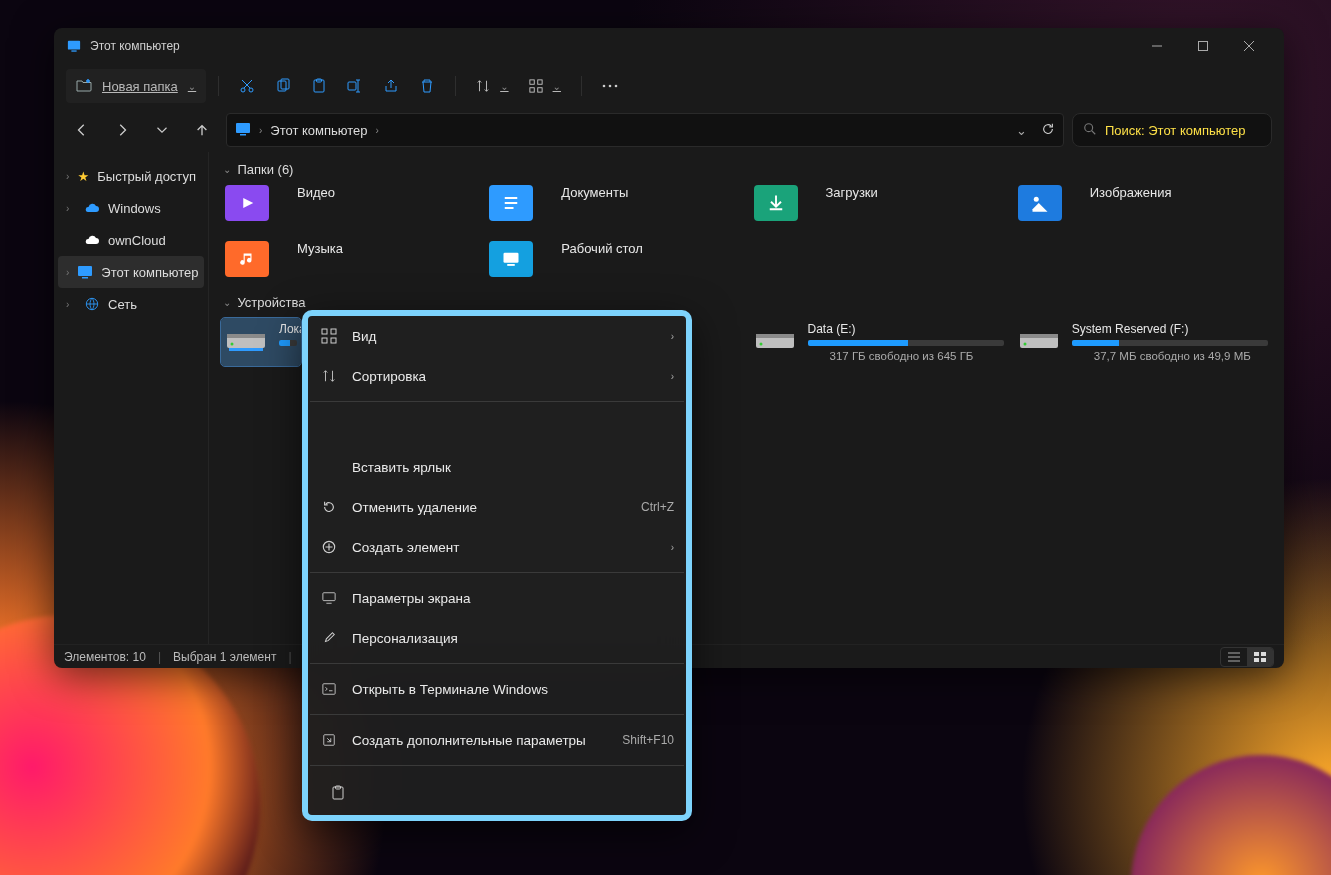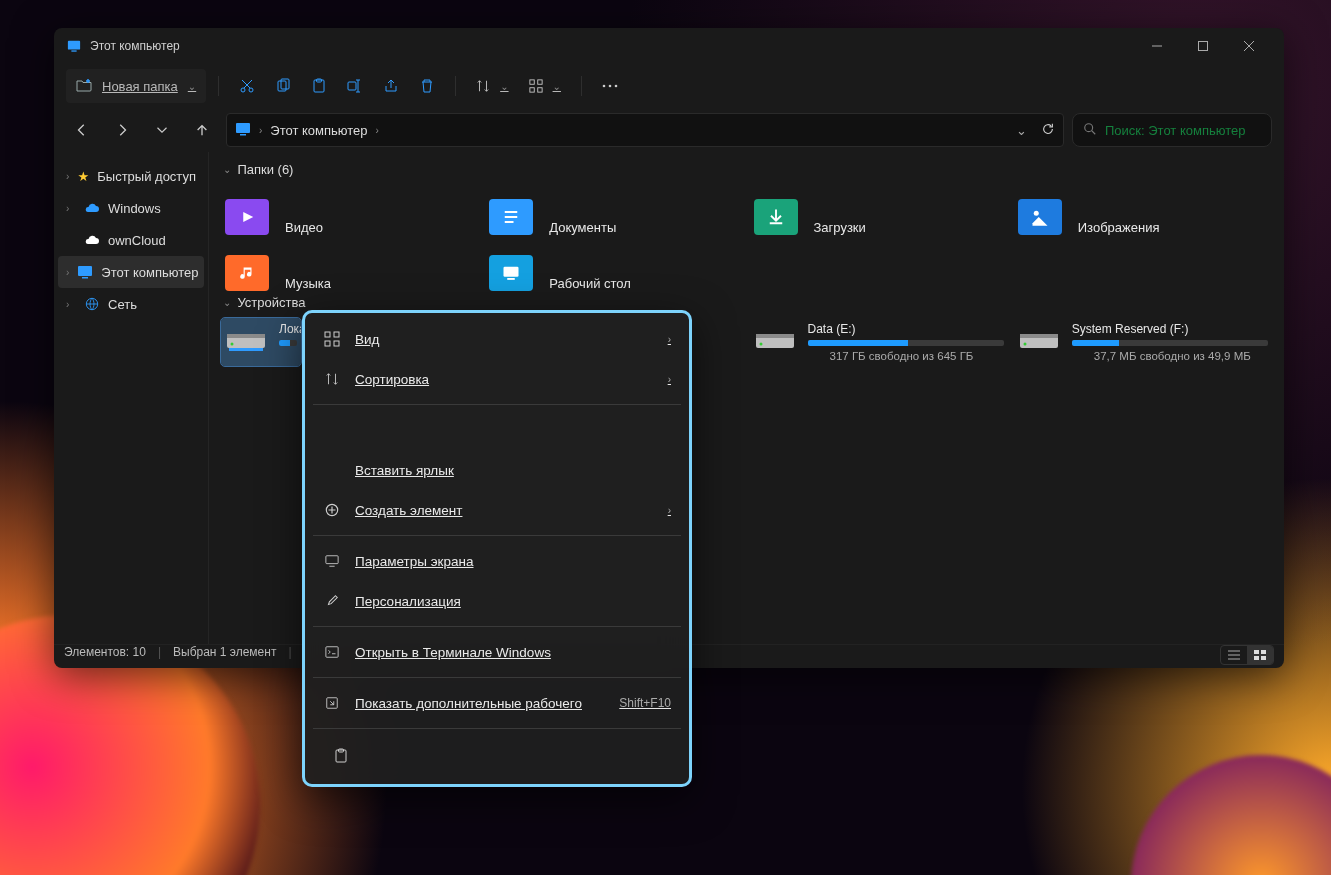--- a/index.html
+++ b/index.html
@@ -30,60 +30,60 @@
   .toolbar { height:44px; display:flex; align-items:center; gap:4px; padding:0 12px; }
   .tb-btn { height:34px; display:flex; align-items:center; justify-content:center; padding:0 8px; color:#b8b8b8; border-radius:4px; font-size:13px; gap:8px;text-decoration:underline; }
   .tb-new { background:rgba(255,255,255,.03); padding:0 10px; gap:10px; }
   .tb-sep { width:1px; height:20px; background:#2e2e2e; margin:0 8px; }
 
   .navrow { height:44px; display:flex; align-items:center; gap:8px; padding:0 12px; }
   .nav-btn { width:32px; height:32px; display:flex; align-items:center; justify-content:center; color:#c0c0c0; border-radius:4px; }
   .addr { flex:1; height:34px; background:#111; border:1px solid #2a2a2a; border-radius:4px; display:flex; align-items:center; padding:0 8px; font-size:13px; color:#ddd; gap:8px; }
   .addr .chev { color:#888; font-size:10px; }
   .addr .right { margin-left:auto; display:flex; gap:14px; color:#aaa; align-items:center; }
-  .search { width:200px; height:34px; background:#111; border:1px solid #2a2a2a; border-radius:8px; display:flex; align-items:center; padding:0 10px; gap:8px; color:#15803d; font-size:13px; }
+  .search { width:200px; height:34px; background:#111; border:1px solid #2a2a2a; border-radius:8px; display:flex; align-items:center; padding:0 10px; gap:8px; color:#fde047; font-size:13px; }
 
   .body { flex:1; display:flex; min-height:0; }
   .sidebar { width:154px; padding:8px 4px; font-size:13px; color:#ddd; }
   .side-item { display:flex; align-items:center; gap:8px; height:32px; padding:0 8px; border-radius:4px; white-space:nowrap; }
   .side-item.sel { background:#2d2d2d; }
   .side-caret { color:#777; font-size:10px; width:10px; }
   .side-icon { width:16px; height:16px; display:flex; align-items:center; justify-content:center; }
 
   .content { flex:1; padding:8px 12px 0 12px; overflow:hidden; position:relative; border-left:1px solid #252525; }
   .grp-hdr { display:flex; align-items:center; gap:6px; font-size:13px; color:#ddd; margin:2px 0 8px 2px; }
   .grp-hdr .c { color:#888; font-size:10px; }
   .folders { display:grid; grid-template-columns:repeat(4, 1fr); gap:6px 6px; }
-  .folder { display:flex; align-items:flex-end; gap:16px; height:50px; padding:0 4px; font-size:13px; }
+  .folder { display:flex; align-items:flex-start; gap:28px; height:50px; padding:0 4px; font-size:13px; }
   .folder .fi { width:44px; height:36px; border-radius:4px; display:flex; align-items:center; justify-content:center; }
 
   .drives { margin-top:4px; }
   .drive-row { display:grid; grid-template-columns:repeat(4, 1fr); gap:6px; }
   .drive { display:flex; gap:12px; padding:4px; border-radius:4px; font-size:12px; }
   .drive.sel { background:#2e4a63; outline:1px solid #3a6a9a; }
   .drive .di { width:42px; height:30px; margin-top:2px; }
   .drive .info { flex:1; min-width:0; }
   .drive .bar { height:6px; background:#3a3a3a; border-radius:2px; margin:4px 0; overflow:hidden; }
   .drive .bar > div { height:100%; background:#1e9bff; }
   .drive .sub { color:#aaa; font-size:11.5px; white-space:nowrap;padding-left:22px; }
   .drive-name { color:#e8e8e8; white-space:nowrap; }
 
-  .statusbar { height:24px; border-top:1px solid #222; display:flex; align-items:flex-start; padding:0 10px; font-size:12px; color:#bbb; gap:12px; border-radius:0 0 8px 8px; }
+  .statusbar { height:24px; border-top:1px solid #222; display:flex; align-items:center; padding:0 10px; font-size:12px; color:#bbb; gap:12px; border-radius:0 0 8px 8px; }
   .statusbar .sep { color:#555; }
   .statusbar .spacer { flex:1; }
   .view-toggle { display:flex; border:1px solid #333; border-radius:4px; overflow:hidden; }
   .view-toggle > div { width:26px; height:18px; display:flex; align-items:center; justify-content:center; }
   .view-toggle > div.active { background:#333; }
 
   
   .ctx {
     position:absolute; left:302px; top:310px; width:390px;
     background:rgba(32,32,32,.92); backdrop-filter:blur(18px);
-    border:3px solid #7dd3fc; border-radius:10px; padding:6px;
-    box-shadow:0 12px 40px rgba(0,0,0,.6); z-index:50; font-size:13.5px;text-decoration:underline;
+    border:6px solid #7dd3fc; border-radius:10px; 
+    box-shadow:0 12px 40px rgba(0,0,0,.6); z-index:50; font-size:13.5px;
   }
   .ctx-item { display:flex; align-items:center; gap:14px; height:40px; padding:0 12px; border-radius:6px; color:#eaeaea; }
   .ctx-item .ci { width:18px; height:18px; display:flex; align-items:center; justify-content:center; color:#cfcfcf; }
   .ctx-item .lbl { flex:1; white-space:nowrap; }
   .ctx-item .arrow { color:#aaa; font-size:10px; }
   .ctx-item .sc { color:#aaa; font-size:12px; }
   .ctx-sep { height:1px; background:#3a3a3a; margin:5px 2px; }
   .ctx-foot { display:flex; height:44px; align-items:center; padding:0 12px; }
   .ctx-foot .fb { width:36px; height:30px; display:flex; align-items:center; justify-content:center; color:#cfcfcf; }
 </style>
@@ -446,20 +446,29 @@
   <div class="ctx-item">
     <span class="ci"></span>
   </div>
   <div class="ctx-item">
     <span class="ci"></span>
     <span class="lbl">Вставить ярлык</span>
   </div>
   <div class="ctx-item">
     <span class="ci">
         <svg width="14" height="14" viewBox="0 0 16 16" stroke="#cfcfcf" fill="none" stroke-width="1.3">
+          <path d="M3 8a5 5 0 1 0 1.5-3.5M3 2v3.5H6.5"></path>
+        </svg>
+      </span>
+    <span class="lbl">Отменить удаление</span>
+    <span class="sc">Ctrl+Z</span>
+  </div>
+  <div class="ctx-item">
+    <span class="ci">
+        <svg width="14" height="14" viewBox="0 0 16 16" stroke="#cfcfcf" fill="none" stroke-width="1.3">
           <circle cx="8" cy="8" r="6.5"></circle>
           <path d="M8 4v8M4 8h8"></path>
         </svg>
       </span>
     <span class="lbl">Создать элемент</span>
     <span class="arrow">›</span>
   </div>
   <div class="ctx-sep"></div>
   <div class="ctx-item">
     <span class="ci">
@@ -489,21 +498,21 @@
     <span class="lbl">Открыть в Терминале Windows</span>
   </div>
   <div class="ctx-sep"></div>
   <div class="ctx-item">
     <span class="ci">
         <svg width="14" height="14" viewBox="0 0 16 16" stroke="#cfcfcf" fill="none">
           <rect x="2" y="2" width="12" height="12" rx="1"></rect>
           <path d="M6 6l4 4M10 6v4h-4"></path>
         </svg>
       </span>
-    <span class="lbl">Показать дополнительные рабочего</span>
+    <span class="lbl">Создать дополнительные параметры</span>
     <span class="sc">Shift+F10</span>
   </div>
   <div class="ctx-sep"></div>
   <div class="ctx-foot">
     <div class="fb">
         <svg width="16" height="16" viewBox="0 0 16 16" stroke="#cfcfcf" fill="none">
           <rect x="3" y="2" width="10" height="12" rx="1"></rect>
           <rect x="5.5" y="1" width="5" height="3" rx="1"></rect>
         </svg>
       </div>

